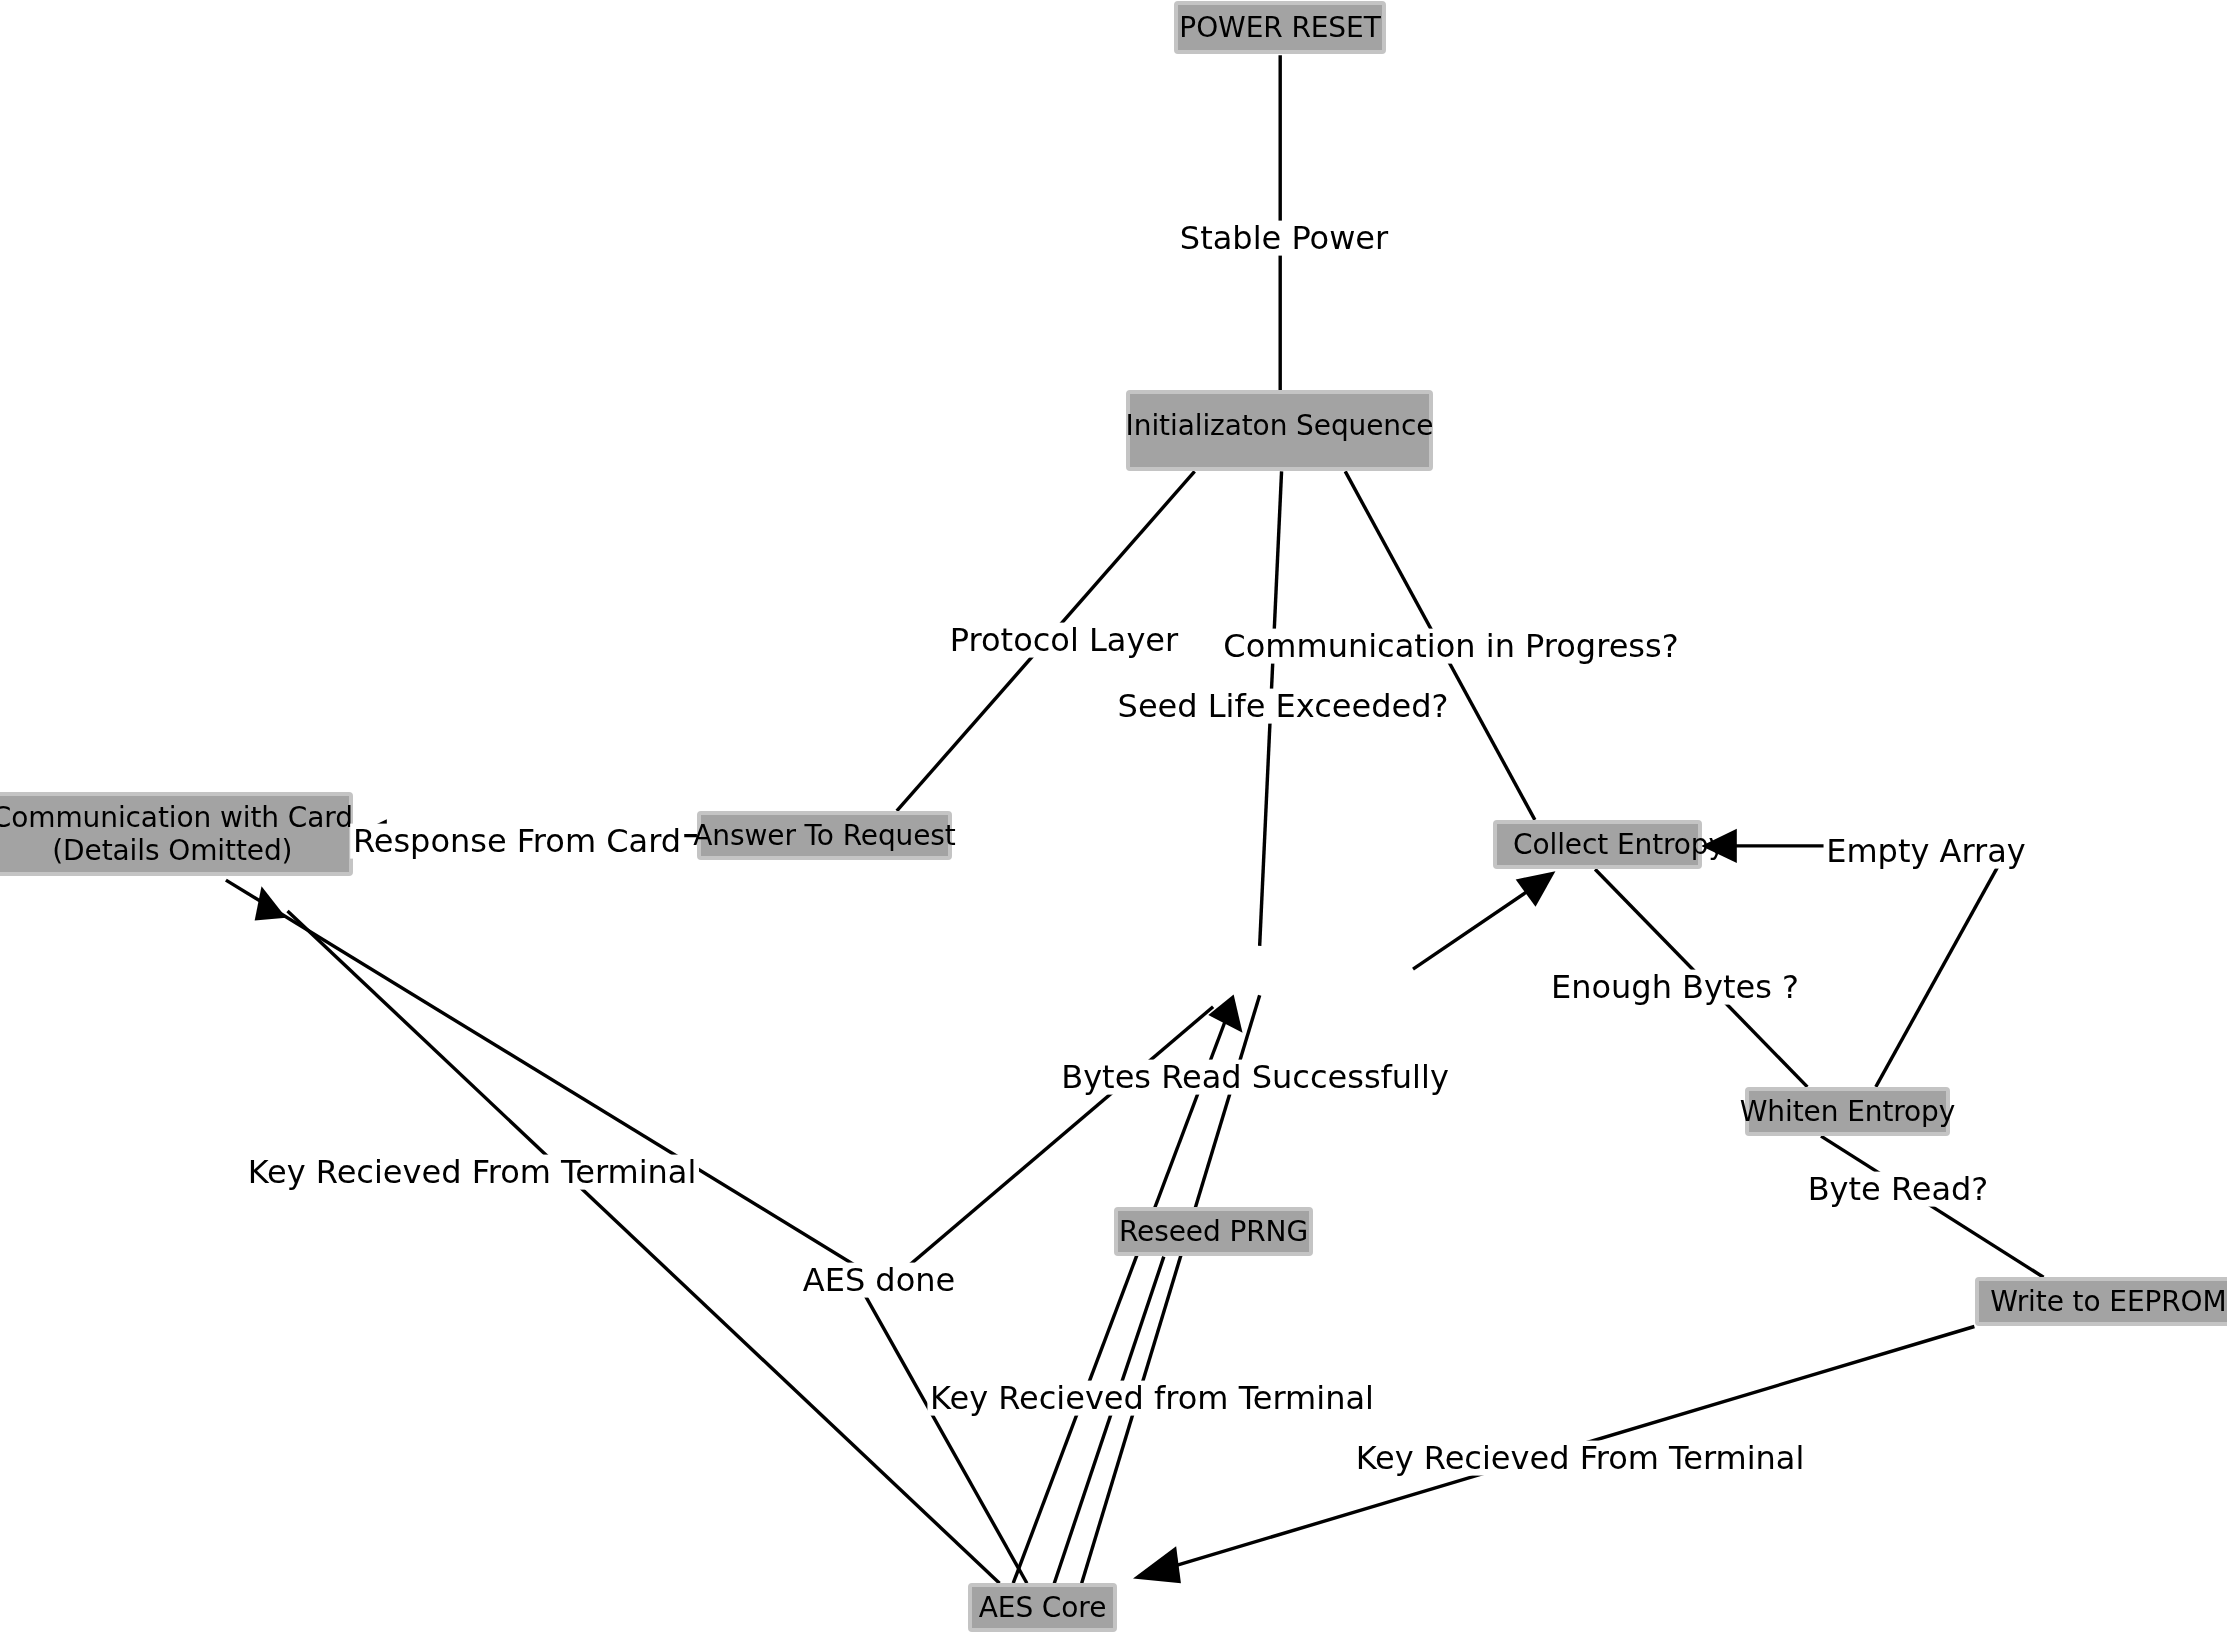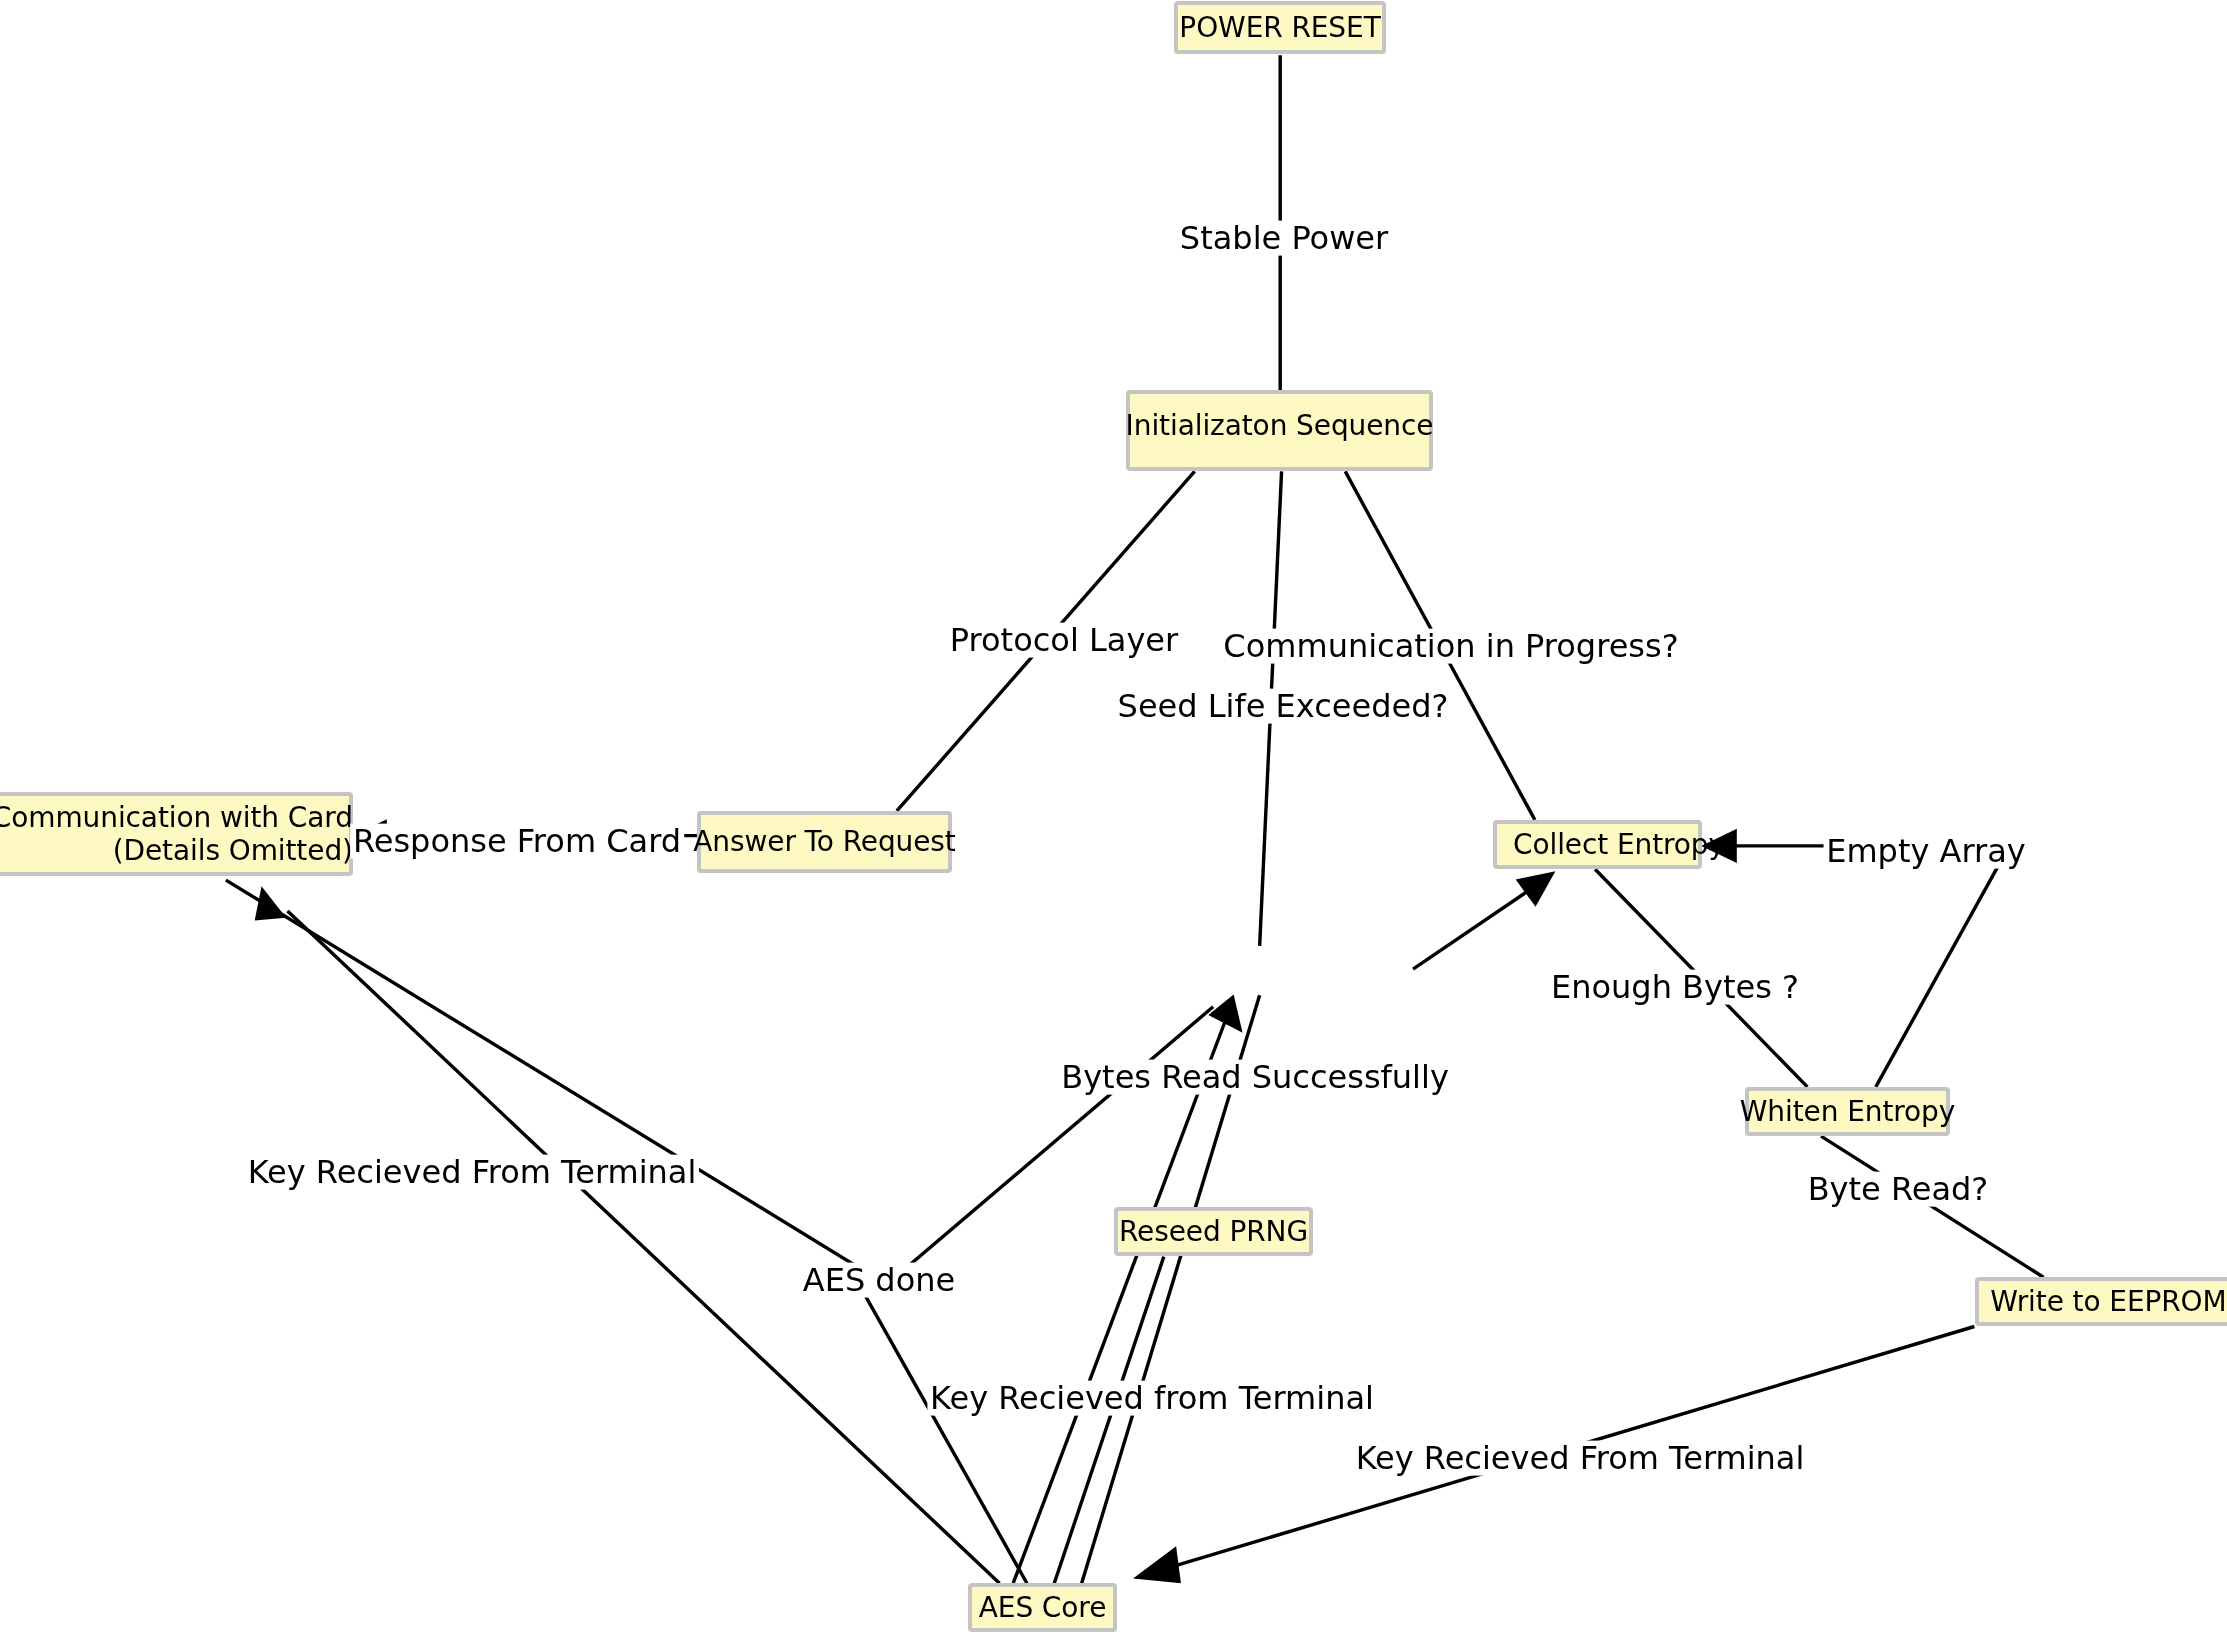--- a/index.html
+++ b/index.html
@@ -32,27 +32,27 @@
     fill: none;
     stroke-linecap: butt;
   }
   .arrowhead {
     fill: #000000;
     stroke: none;
   }
   .node {
     position: absolute;
     box-sizing: border-box;
-    background: #fef9c3;
+    background: #a3a3a3;
     border: 4.8px solid #c4c4c4;
     border-radius: 4px;
     display: flex;
     align-items: center;
     justify-content: center;
-    text-align: right;
+    text-align: center;
     color: #000000;
     font-family: "DejaVu Sans", sans-serif;
     font-size: 28px;
     line-height: 1.18;
     letter-spacing: -0.1px;
     white-space: pre;
     z-index: 5;
   }
   .edge-label {
     position: absolute;
@@ -121,21 +121,21 @@
 
   <div class="node" style="left:1126px; top:390px; width:307px; height:81px; align-items:flex-start; padding-top:15px;">
     <span>Initializaton Sequence</span>
   </div>
 
   <div class="node" style="left:-8.2px; top:792px; width:361px; height:84px;">
     <span>Communication with Card
 (Details Omitted)</span>
   </div>
 
-  <div class="node" style="left:697px; top:811px; width:255px; height:62px;">
+  <div class="node" style="left:697px; top:811px; width:255px; height:49px;">
     <span>Answer To Request</span>
   </div>
 
   <div class="node" style="left:1493px; top:820px; width:209px; height:49px;padding-left:43px;">
     <span>Collect Entropy</span>
   </div>
 
 
   <div class="node" style="left:1745px; top:1087px; width:205px; height:49px;">
     <span>Whiten Entropy</span>

